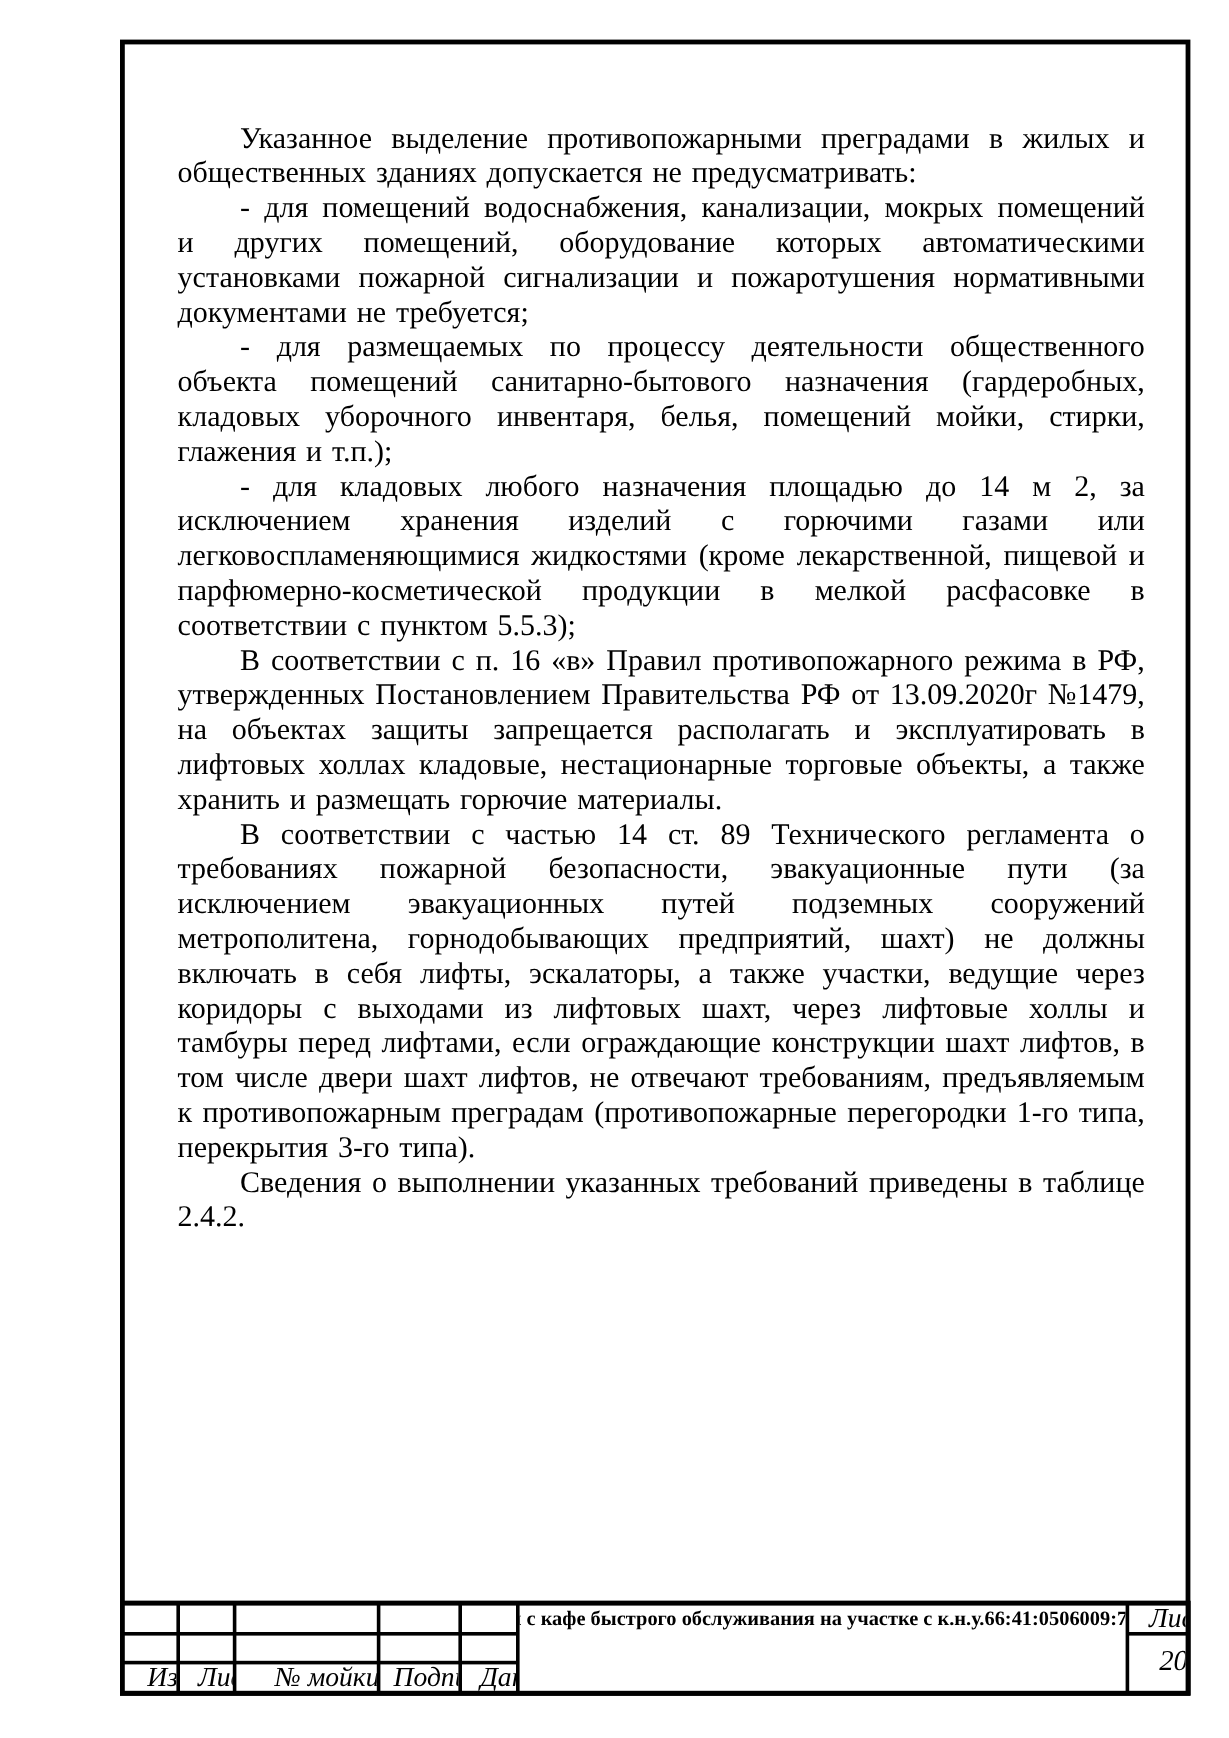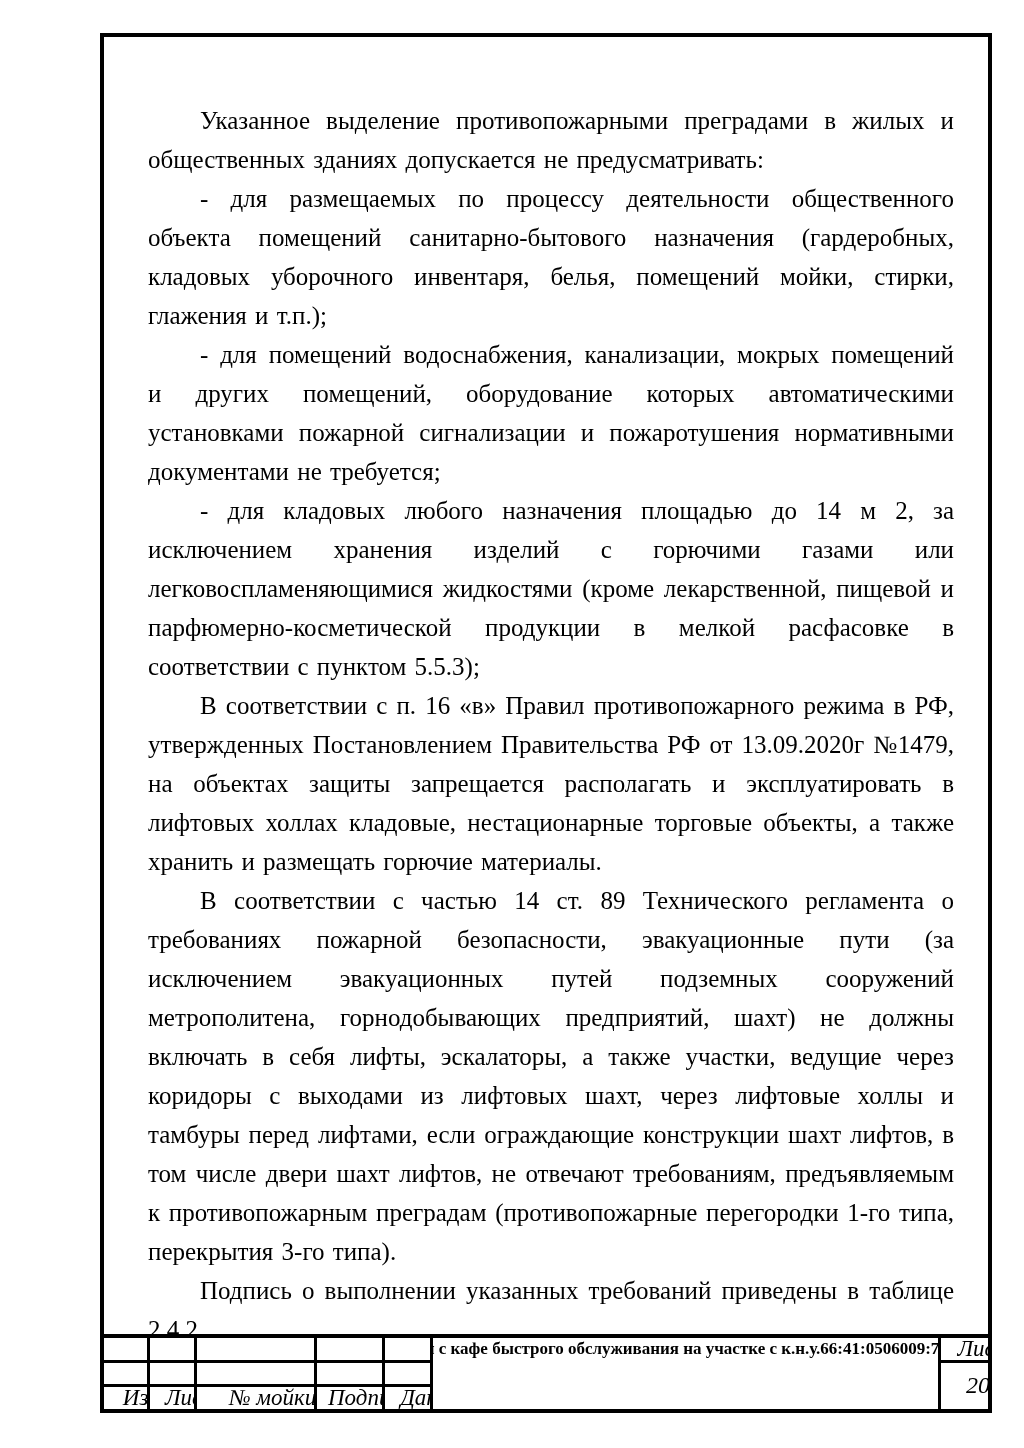--- a/index.html
+++ b/index.html
@@ -22,21 +22,21 @@
     border: 4px solid #000000;
   }
   .body-text {
     position: absolute;
     left: 44px;
     top: 64px;
     width: 806px;
   }
   .body-text p {
     font-size: 25px;
-    line-height: 39px;
+    line-height: 29px;
     text-align: justify;
     text-indent: 52px;
     word-spacing: 2px;
   }
   
   .title-block {
     position: absolute;
     left: -4px;
     right: -4px;
     bottom: -4px;
@@ -83,26 +83,26 @@
   }
 </style>
 </head>
 <body>
 
 <div class="page">
   <div class="frame">
 
     <div class="body-text">
       <p>Указанное выделение противопожарными преградами в жилых и общественных зданиях допускается не предусматривать:</p>
+      <p>- для помещений водоснабжения, канализации, мокрых помещений и других помещений, оборудование которых автоматическими установками пожарной сигнализации и пожаротушения нормативными документами не требуется;</p>
       <p>- для размещаемых по процессу деятельности общественного объекта помещений санитарно-бытового назначения (гардеробных, кладовых уборочного инвентаря, белья, помещений мойки, стирки, глажения и т.п.);</p>
-      <p>- для помещений водоснабжения, канализации, мокрых помещений и других помещений, оборудование которых автоматическими установками пожарной сигнализации и пожаротушения нормативными документами не требуется;</p>
       <p>- для кладовых любого назначения площадью до 14 м 2, за исключением хранения изделий с горючими газами или легковоспламеняющимися жидкостями (кроме лекарственной, пищевой и парфюмерно-косметической продукции в мелкой расфасовке в соответствии с пунктом 5.5.3);</p>
       <p>В соответствии с п. 16 «в» Правил противопожарного режима в РФ, утвержденных Постановлением Правительства РФ от 13.09.2020г №1479, на объектах защиты запрещается располагать и эксплуатировать в лифтовых холлах кладовые, нестационарные торговые объекты, а также хранить и размещать горючие материалы.</p>
       <p>В соответствии с частью 14 ст. 89 Технического регламента о требованиях пожарной безопасности, эвакуационные пути (за исключением эвакуационных путей подземных сооружений метрополитена, горнодобывающих предприятий, шахт) не должны включать в себя лифты, эскалаторы, а также участки, ведущие через коридоры с выходами из лифтовых шахт, через лифтовые холлы и тамбуры перед лифтами, если ограждающие конструкции шахт лифтов, в том числе двери шахт лифтов, не отвечают требованиям, предъявляемым к противопожарным преградам (противопожарные перегородки 1-го типа, перекрытия 3-го типа).</p>
-      <p>Подпись о выполнении указанных требований приведены в таблице 2.4.2.</p>
+      <p>Сведения о выполнении указанных требований приведены в таблице 2.4.2.</p>
     </div>
 
     <div class="title-block">
 
       <div class="tb-cell tb-docname">
         <span>Магазин с кафе быстрого обслуживания на участке с к.н.у.66:41:0506009:74 д.126/2</span>
       </div>
       <div class="tb-cell tb-sheet-header tb-label">Лист</div>
       <div class="tb-cell tb-sheet-number">20</div>
 

